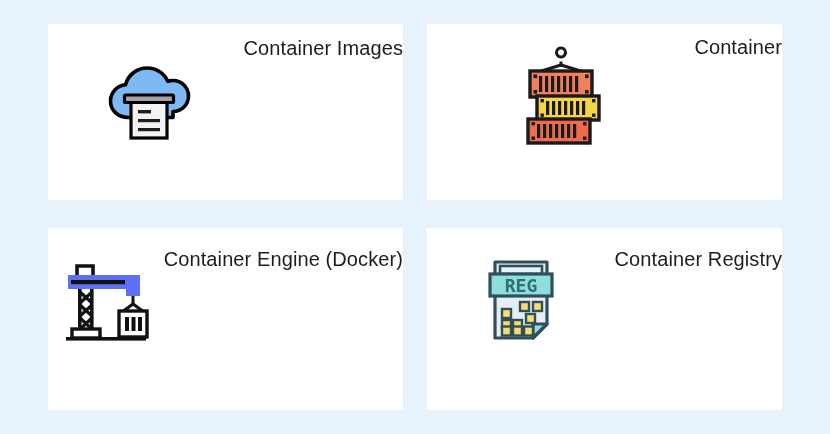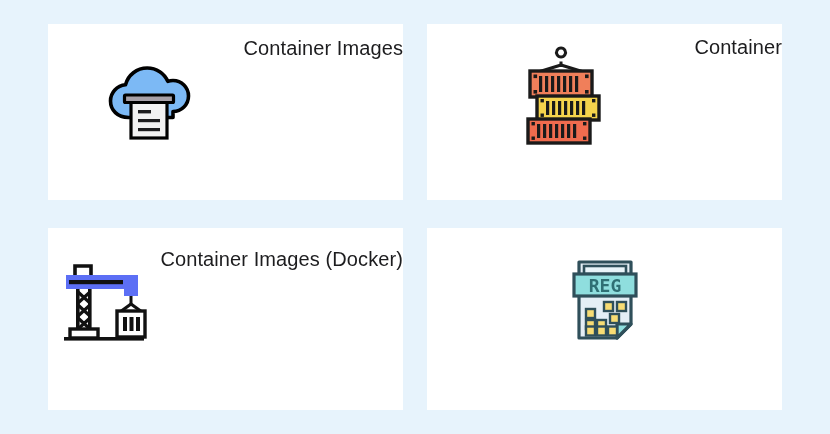--- a/index.html
+++ b/index.html
@@ -193,21 +193,21 @@
         <path d="M62 58 L73 50 L84 58" fill="none" stroke="#111111" stroke-width="3.2" stroke-linejoin="round"></path>
 
         <rect x="59" y="57" width="28" height="26" fill="#ffffff" stroke="#111111" stroke-width="3.4"></rect>
         <g fill="#111111">
           <rect x="65" y="63" width="4" height="14"></rect>
           <rect x="71.5" y="63" width="4" height="14"></rect>
           <rect x="78" y="63" width="4" height="14"></rect>
         </g>
       </svg>
     </div>
-    <div class="card-label">Container Images (Docker)</div>
+    <div class="card-label">Container Engine (Docker)</div>
   </div>
 
   <div class="card card-registry">
     <div class="card-icon">
       <svg width="92" height="92" viewBox="0 0 92 92" aria-hidden="true">
 
         <path d="M20 8 H72 V70 L58 84 H20 Z" fill="#e4eef5" stroke="#2f4f5a" stroke-width="3.2" stroke-linejoin="round"></path>
 
         <path d="M58 84 L58 70 L72 70 Z" fill="#8fdede" stroke="#2f4f5a" stroke-width="3.2" stroke-linejoin="round"></path>
 
@@ -222,15 +222,16 @@
           <rect x="51" y="60" width="9" height="9"></rect>
           <rect x="27" y="55" width="9" height="9"></rect>
           <rect x="27" y="66" width="9" height="9"></rect>
           <rect x="38" y="66" width="9" height="9"></rect>
           <rect x="27" y="72.5" width="9" height="9"></rect>
           <rect x="38" y="72.5" width="9" height="9"></rect>
           <rect x="49" y="72.5" width="9" height="9"></rect>
         </g>
       </svg>
     </div>
+    <div class="card-label">Container Registry</div>
   </div>
 
 </div>
 
 </body></html>

